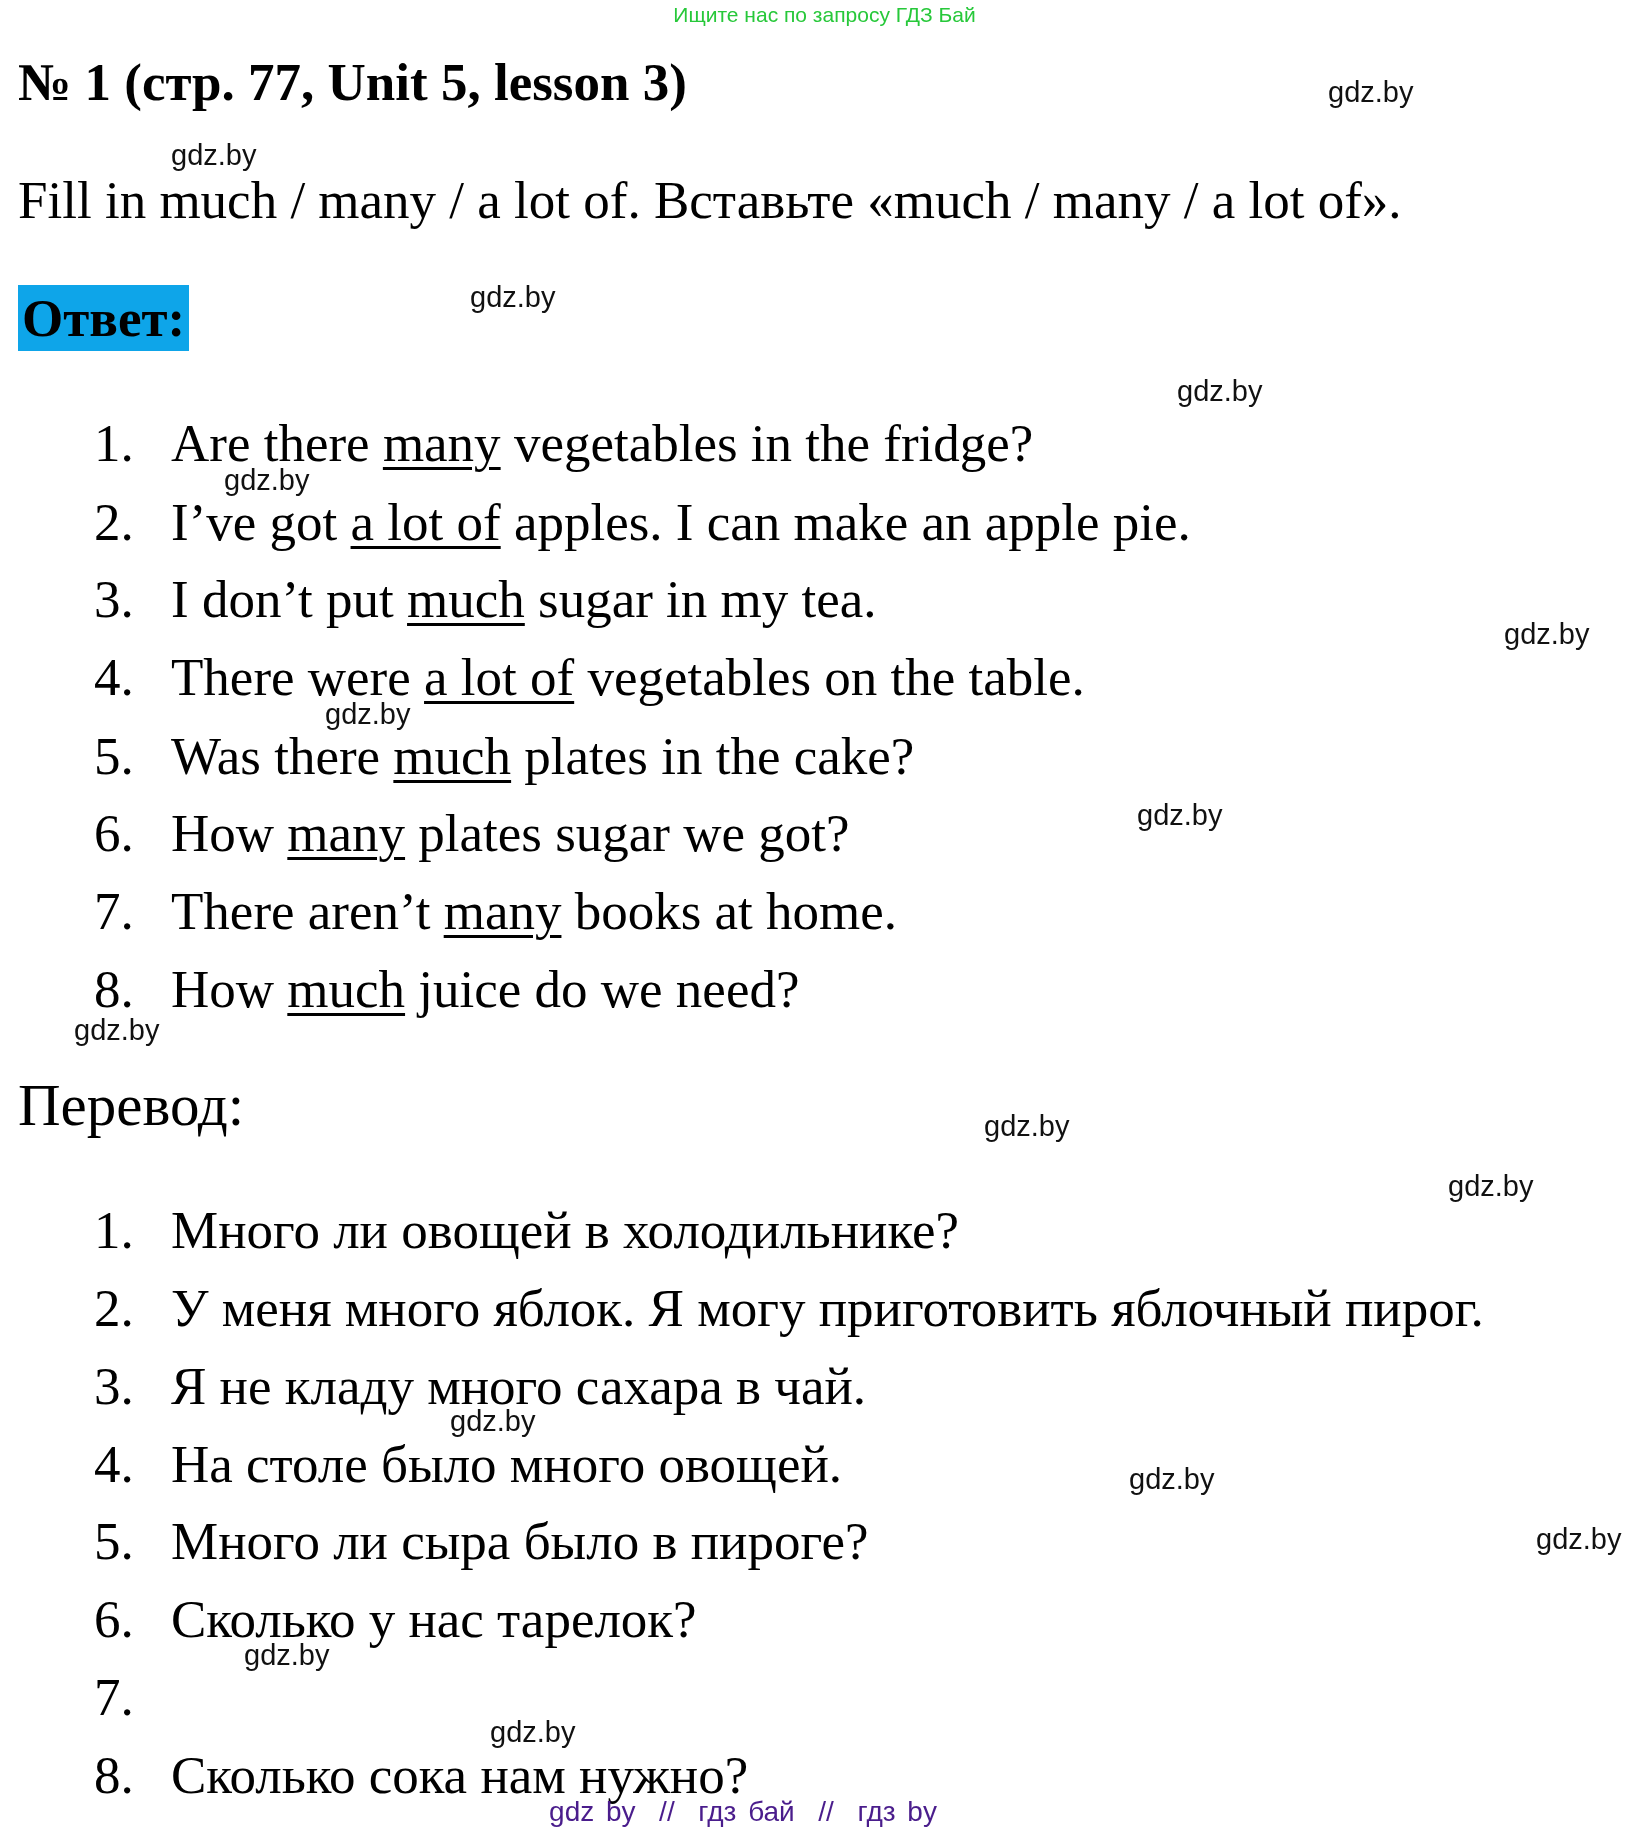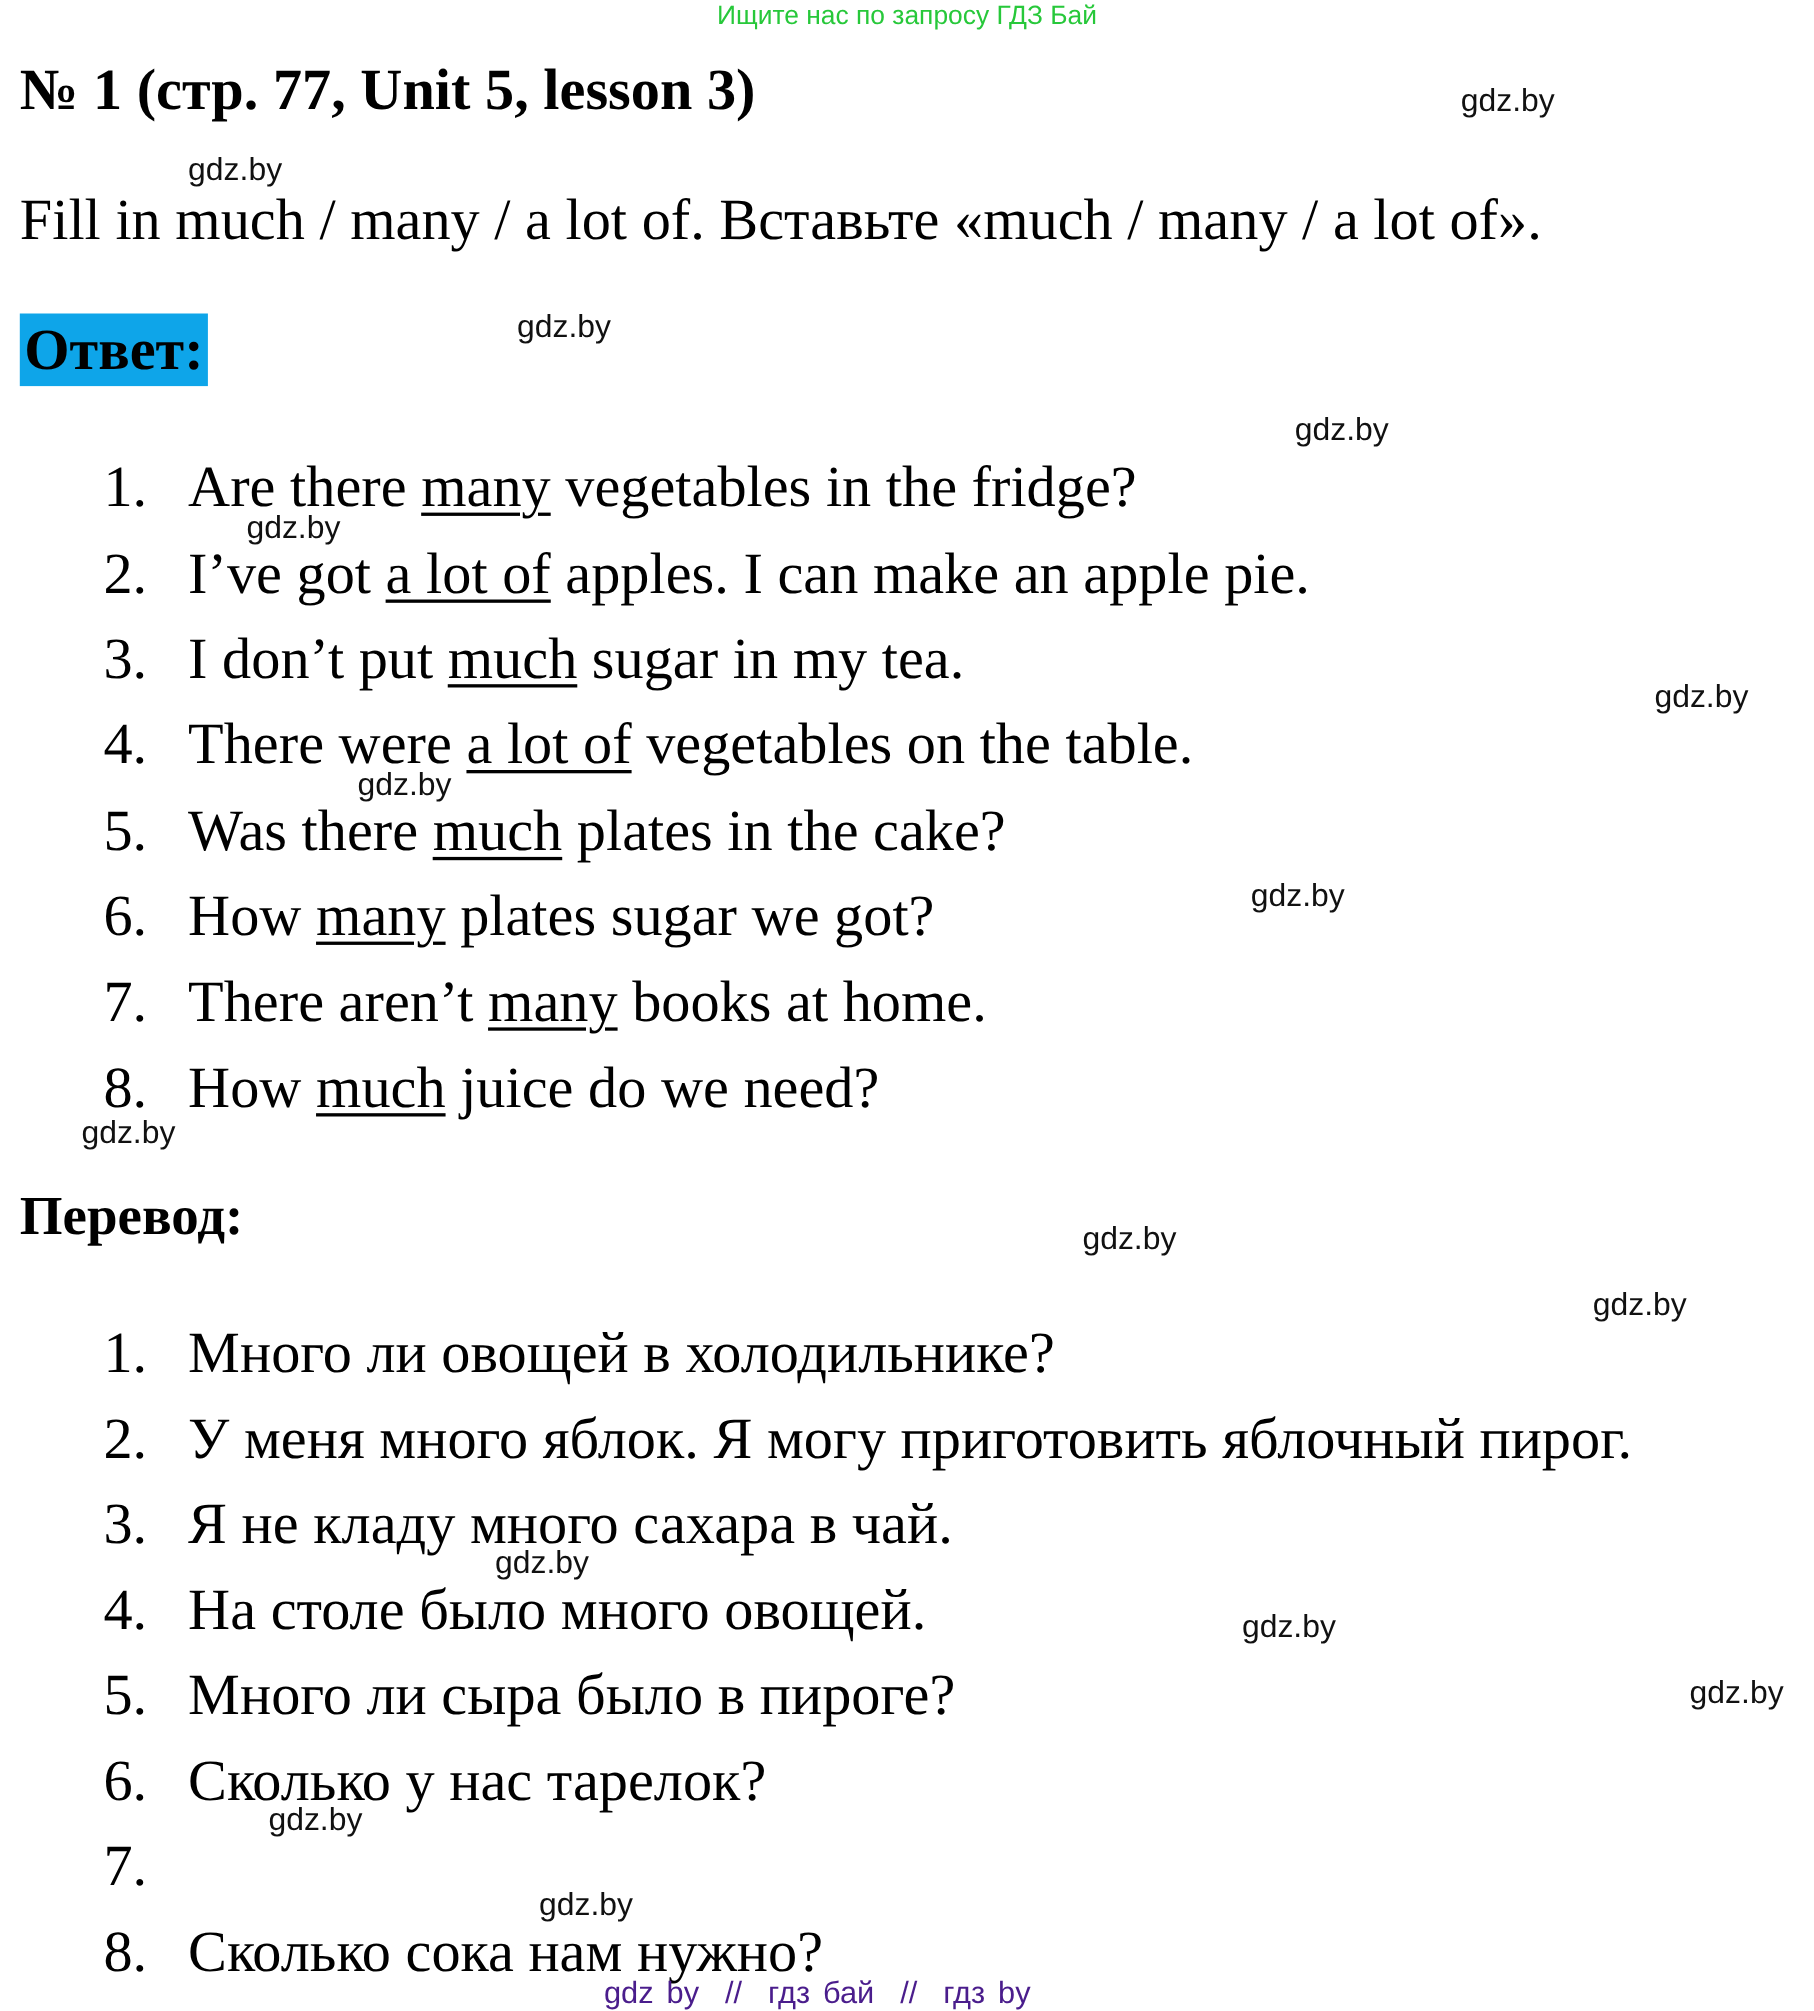--- a/index.html
+++ b/index.html
@@ -1,25 +1,25 @@
 <!DOCTYPE html>
 <html><head>
 <meta charset="utf-8">
 <style>
   html, body { margin: 0; padding: 0; background: #ffffff; }
   body { width: 1649px; height: 1828px; position: relative; overflow: hidden; }
   .abs { position: absolute; white-space: nowrap; }
   .serif { font-family: "Liberation Serif", "DejaVu Serif", serif; color: #000; }
   .sans { font-family: "Liberation Sans", "DejaVu Sans", sans-serif; }
-  .banner { font-size: 24px; line-height: 30px; top: 0; left: 0; width: 1649px; text-align: center; }
+  .banner { font-size: 21px; line-height: 30px; top: 0; left: 0; width: 1649px; text-align: center; }
   .footer { font-size: 28px; line-height: 32px; top: 1796px; left: 0; width: 1486px; text-align: center; word-spacing: 4px; }
   .title { font-size: 53px; font-weight: bold; line-height: 60px; left: 18px; top: 52px; }
   .instr { font-size: 53px; line-height: 60px; left: 18px; top: 170px; text-align: center; }
   .answer-label { font-size: 53px; font-weight: bold; line-height: 66px; left: 18px; top: 285px; padding: 0 4px; height: 66px; }
-  .section-label { font-size: 50px; font-weight: bold; line-height: 60px; left: 18px; top: 1075px; }
+  .section-label { font-size: 59px; font-weight: normal; line-height: 60px; left: 18px; top: 1075px; }
   .line { font-size: 53px; line-height: 60px; left: 0; }
   .line .num { position: absolute; left: 94px; }
   .line .txt { position: absolute; left: 171px; }
   .u { text-decoration: underline; text-decoration-thickness: 3px; text-underline-offset: 6px; margin-top: 25px; }
   .wm { font-size: 29px; line-height: 32px; color: #111; }
 </style>
 </head>
 <body>
 
 <div class="abs sans banner" style="color:#27c83a;">Ищите нас по запросу ГДЗ Бай</div>

